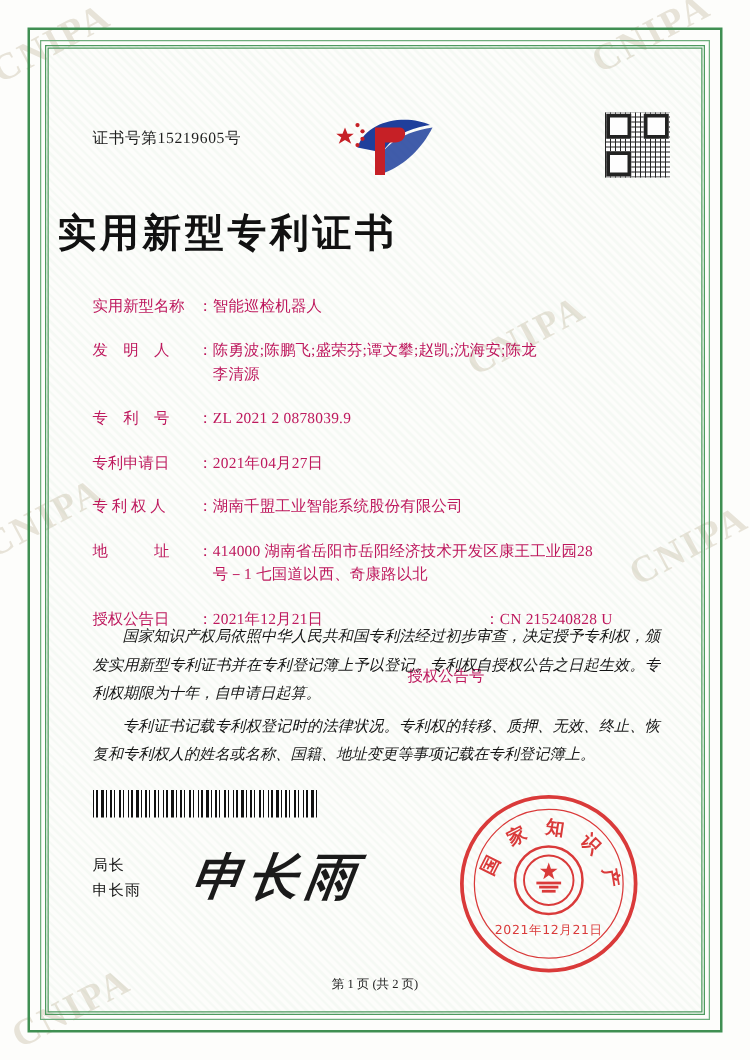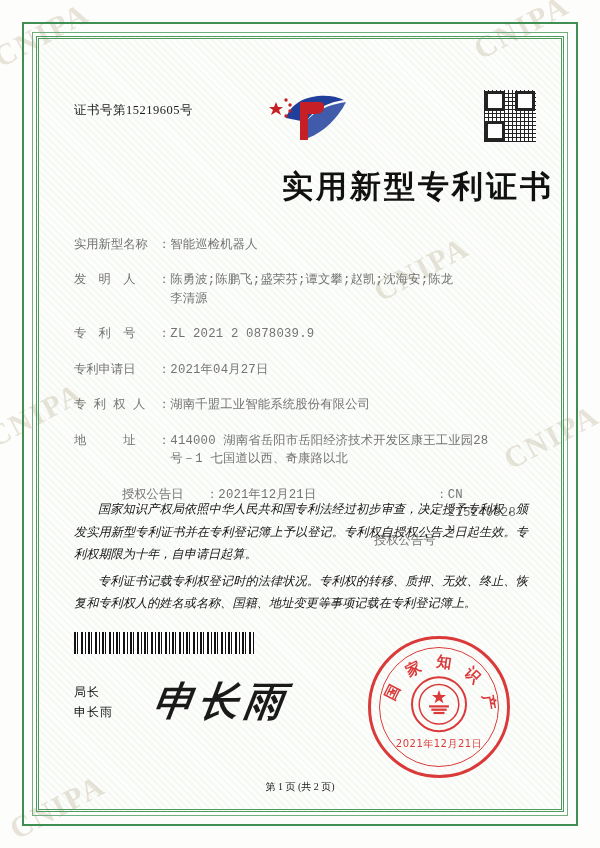--- a/index.html
+++ b/index.html
@@ -108,35 +108,35 @@
     position: absolute;
     left: 1px; bottom: 1px;
     width: 14px; height: 14px;
     border: 3px solid #111;
     background: #fff;
   }
 
   .doc-title {
     position: absolute;
     left: 0; right: 0; top: 120px;
-    text-align: right;
+    text-align: left;
     font-size: 31px;
     font-weight: bold;
     letter-spacing: 3px;
     color: #111;
     font-family: "DejaVu Sans", "Liberation Sans", sans-serif;
   }
 
   .fields {
     position: absolute;
     left: 28px; top: 190px;
     width: 452px;
     font-size: 12.3px;
-    color: #737373;
-    font-family: Liberation Mono, monospace;
+    color: #be185d;
+    font-family: Liberation Serif, serif;
   }
   .field-row {
     display: flex;
     align-items: flex-start;
     margin-bottom: 17px;
     line-height: 1.5;
   }
   .field-label {
     width: 84px;
     flex: 0 0 84px;
@@ -153,21 +153,21 @@
   }
   .field-value .sub {
     display: block;
   }
 
   .two-col {
     display: flex;
     margin-bottom: 17px;
     line-height: 1.5;
   }
-  .two-col .left { display: flex; flex: 0 0 252px; margin-left: 48px; }
+  .two-col .left { display: flex; flex: 0 0 252px; }
   .two-col .right { display: flex; flex: 1 1 auto; }
   .two-col .lbl2 { white-space: nowrap; margin-top: 46px; }
 
   .paragraphs {
     position: absolute;
     left: 28px; top: 452px;
     width: 454px;
     font-size: 12.2px;
     line-height: 1.85;
     color: #151515;

